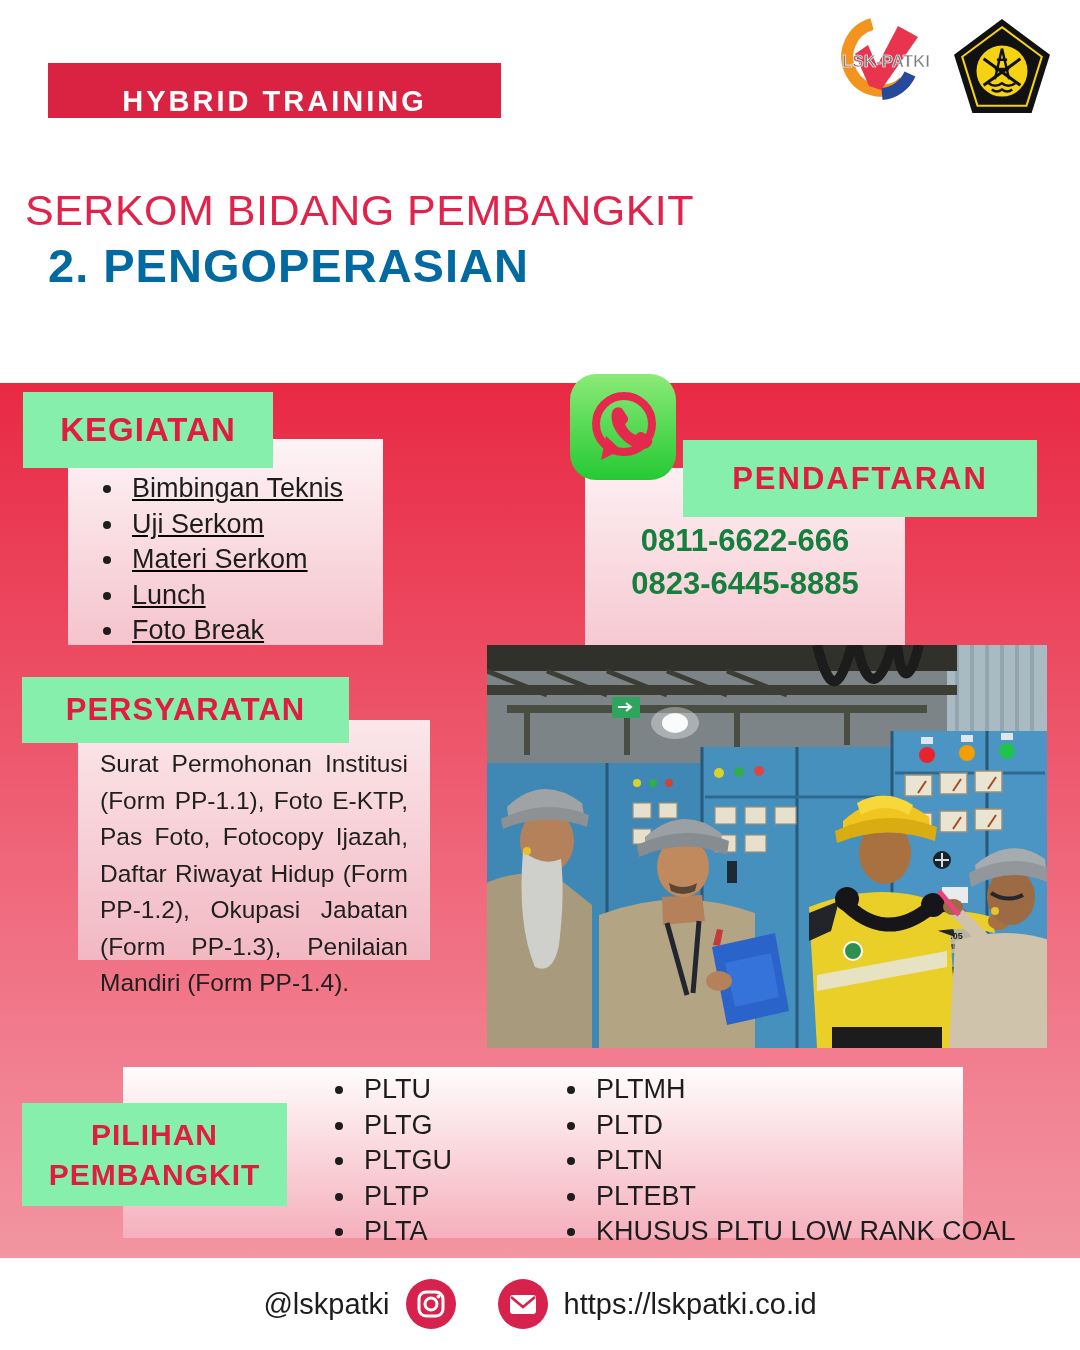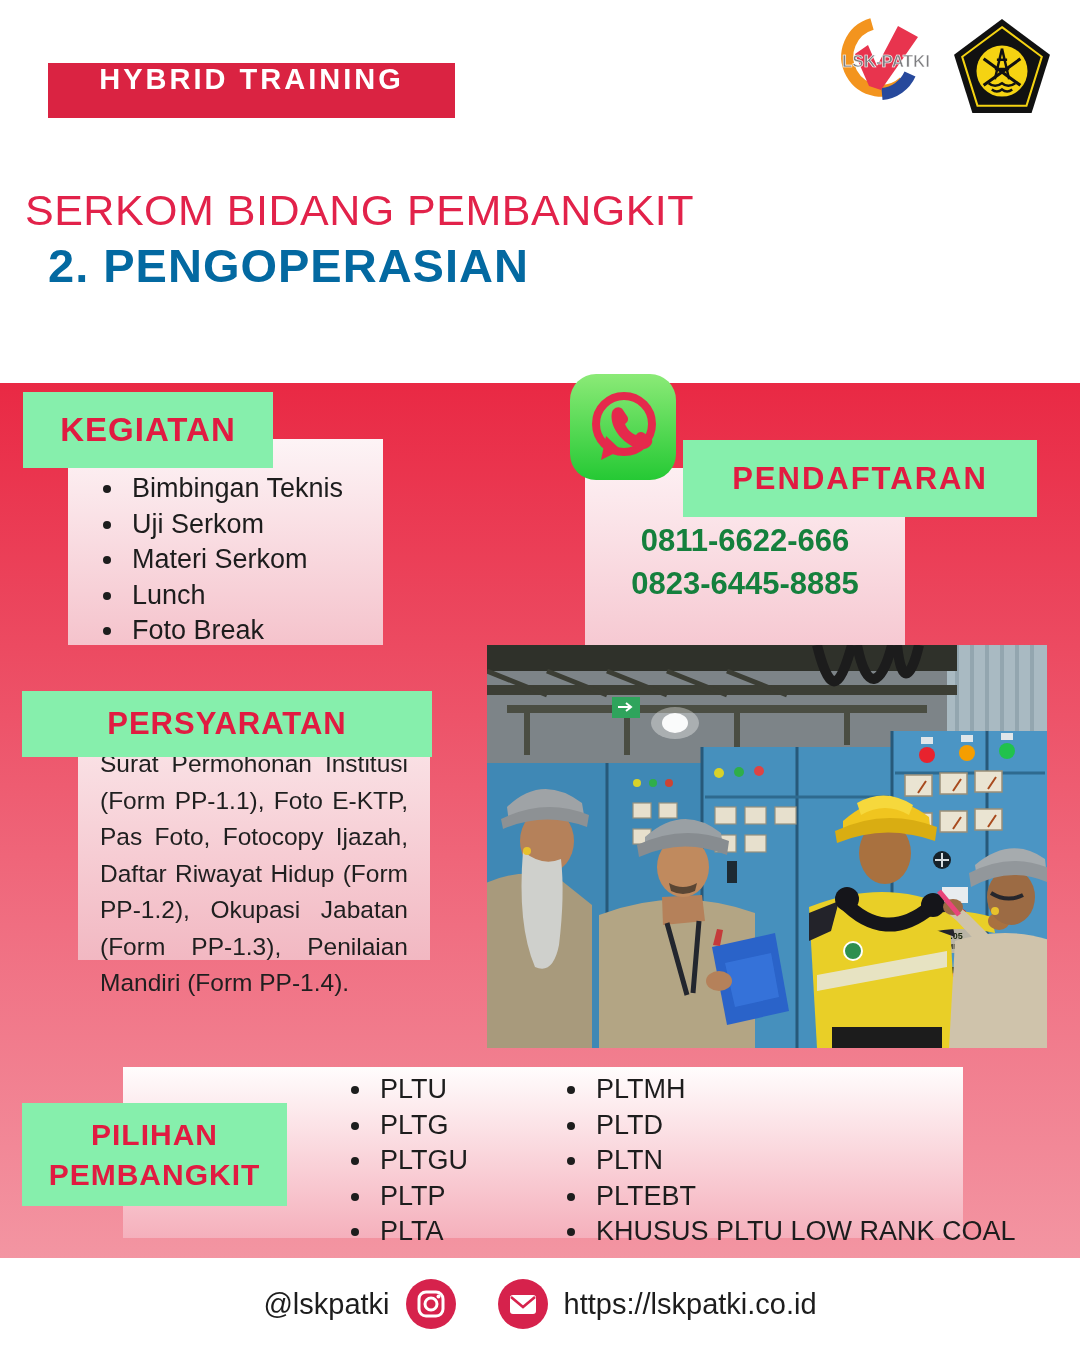--- a/index.html
+++ b/index.html
@@ -4,22 +4,22 @@
 <style>
   * { margin:0; padding:0; box-sizing:border-box; }
   html,body { background:#ffffff; }
   .poster {
     position:relative; width:1080px; height:1350px;
     background:#ffffff; overflow:hidden;
     font-family:"Liberation Sans", sans-serif;
   }
   
   .banner {
-    position:absolute; left:48px; top:63px; width:407px; height:55px;
-    background:#da2342; display:flex; align-items:flex-start; justify-content:center;
+    position:absolute; left:48px; top:63px; width:453px; height:55px;
+    background:#da2342; display:flex; align-items:flex-end; justify-content:center;
   }
   .banner span { color:#ffffff; font-size:29px; font-weight:bold; letter-spacing:3px; }
   .logos { position:absolute; right:28px; top:18px; display:flex; align-items:flex-start; gap:14px; }
   .logo-bkpm { width:140px; text-align:center; }
   .logo-bkpm .l1 { display:block; color:#1d3d8f; font-size:10.5px; font-weight:bold; font-style:italic; margin-top:2px;}
   .logo-bkpm .l2 { display:block; color:#33a02c; font-size:12px; font-weight:bold; }
   .title1 {
     position:absolute; left:25px; top:186px; font-size:43px; font-weight:400;
     color:#e2224a; letter-spacing:0.5px; white-space:nowrap;
   }
@@ -47,34 +47,34 @@
   ul.blist { list-style:disc; color:#1d1d1d; }
   ul.blist li { font-size:27px; line-height:35.5px; color:#1d1d1d; padding-left:6px; }
   
   .phones-card { left:585px; top:468px; width:320px; height:177px; }
   .pendaftaran-box { left:683px; top:440px; width:354px; height:77px; }
   .pendaftaran-box .hd { font-size:31px; letter-spacing:2px; }
   .phones { position:absolute; left:585px; top:519px; width:320px; text-align:center; }
   .phones div { font-size:31px; font-weight:bold; color:#15803d; line-height:43px; }
   .wa-icon { position:absolute; left:568px; top:372px; width:110px; height:110px; }
   
-  .persyaratan-box { left:22px; top:691px; width:410px; height:66px; }
+  .persyaratan-box { left:22px; top:677px; width:327px; height:66px; }
   .persyaratan-box .hd { font-size:31px; }
   .persyaratan-card { left:78px; top:720px; width:352px; height:240px; }
   .persyaratan-card p {
     margin:26px 22px 0 22px; font-size:24.5px; line-height:36.5px;
     color:#1f1f1f; text-align:justify;
   }
   
   .photo { position:absolute; left:487px; top:645px; width:560px; height:403px; }
   
   .pilihan-card { left:123px; top:1067px; width:840px; height:171px; }
   .pilihan-box { left:22px; top:1103px; width:265px; height:103px; }
   .pilihan-box .hd { font-size:30px; line-height:40px; }
-  .plist1 { position:absolute; left:352px; top:1072px; }
+  .plist1 { position:absolute; left:336px; top:1072px; }
   .plist2 { position:absolute; left:568px; top:1072px; }
   .plist1 ul, .plist2 ul { list-style:disc; margin-left:22px; }
   .plist1 li, .plist2 li { font-size:27px; line-height:33.8px; color:#171717; padding-left:8px; }
   
   .footer {
     position:absolute; left:0; top:1258px; width:1080px; height:92px; background:#ffffff;
     display:flex; align-items:center; justify-content:center; gap:16px;
   }
   .footer .txt { font-size:29px; color:#1d1d1d; }
   .footer .circle-icon { width:50px; height:50px; }
@@ -108,21 +108,21 @@
 
   <div class="title1">SERKOM BIDANG PEMBANGKIT</div>
   <div class="title2">2. PENGOPERASIAN</div>
 
   <div class="body-bg"></div>
 
   <div class="pink-card grad1 kegiatan-card"></div>
   <div class="white-box kegiatan-box">
     <span class="hd">KEGIATAN</span>
   </div>
-  <div class="pink-card kegiatan-card" style="background:none;">
+  <div class="pink-card kegiatan-card" style="background:none;text-decoration:underline;">
     <ul class="blist">
       <li>Bimbingan Teknis</li>
       <li>Uji Serkom</li>
       <li>Materi Serkom</li>
       <li>Lunch</li>
       <li>Foto Break</li>
     </ul>
   </div>
 
   <div class="pink-card grad2 phones-card"></div>

